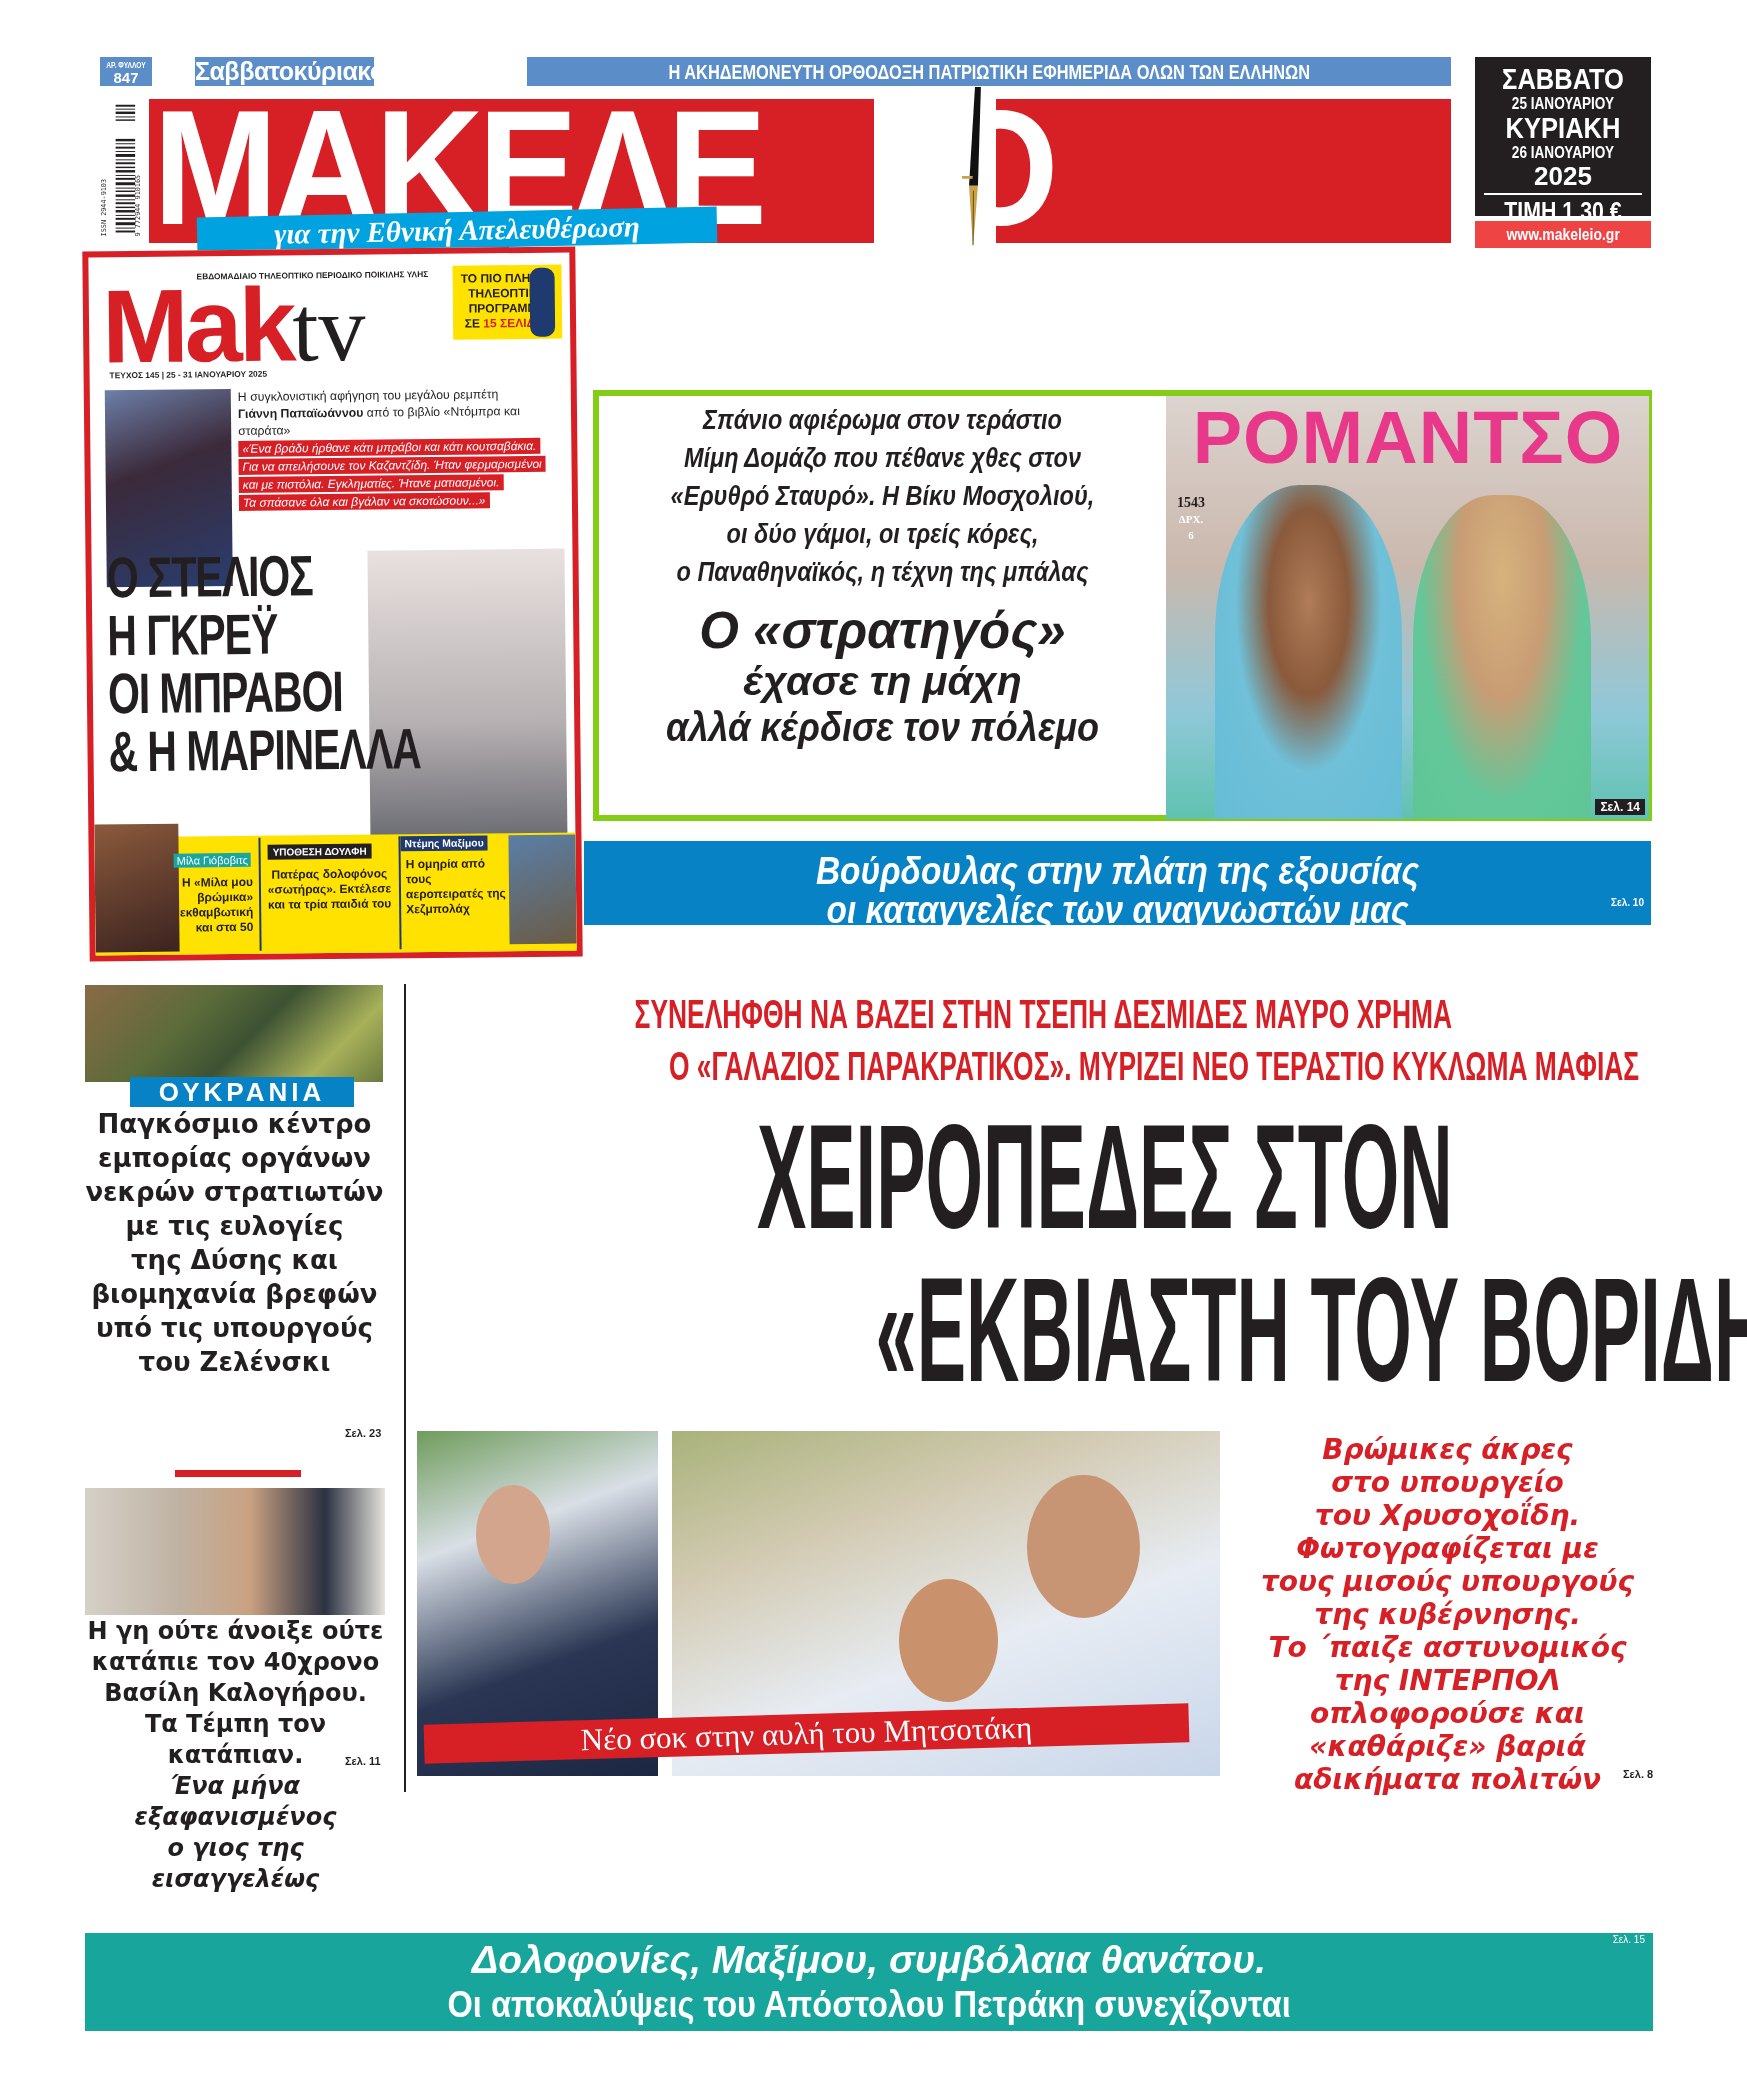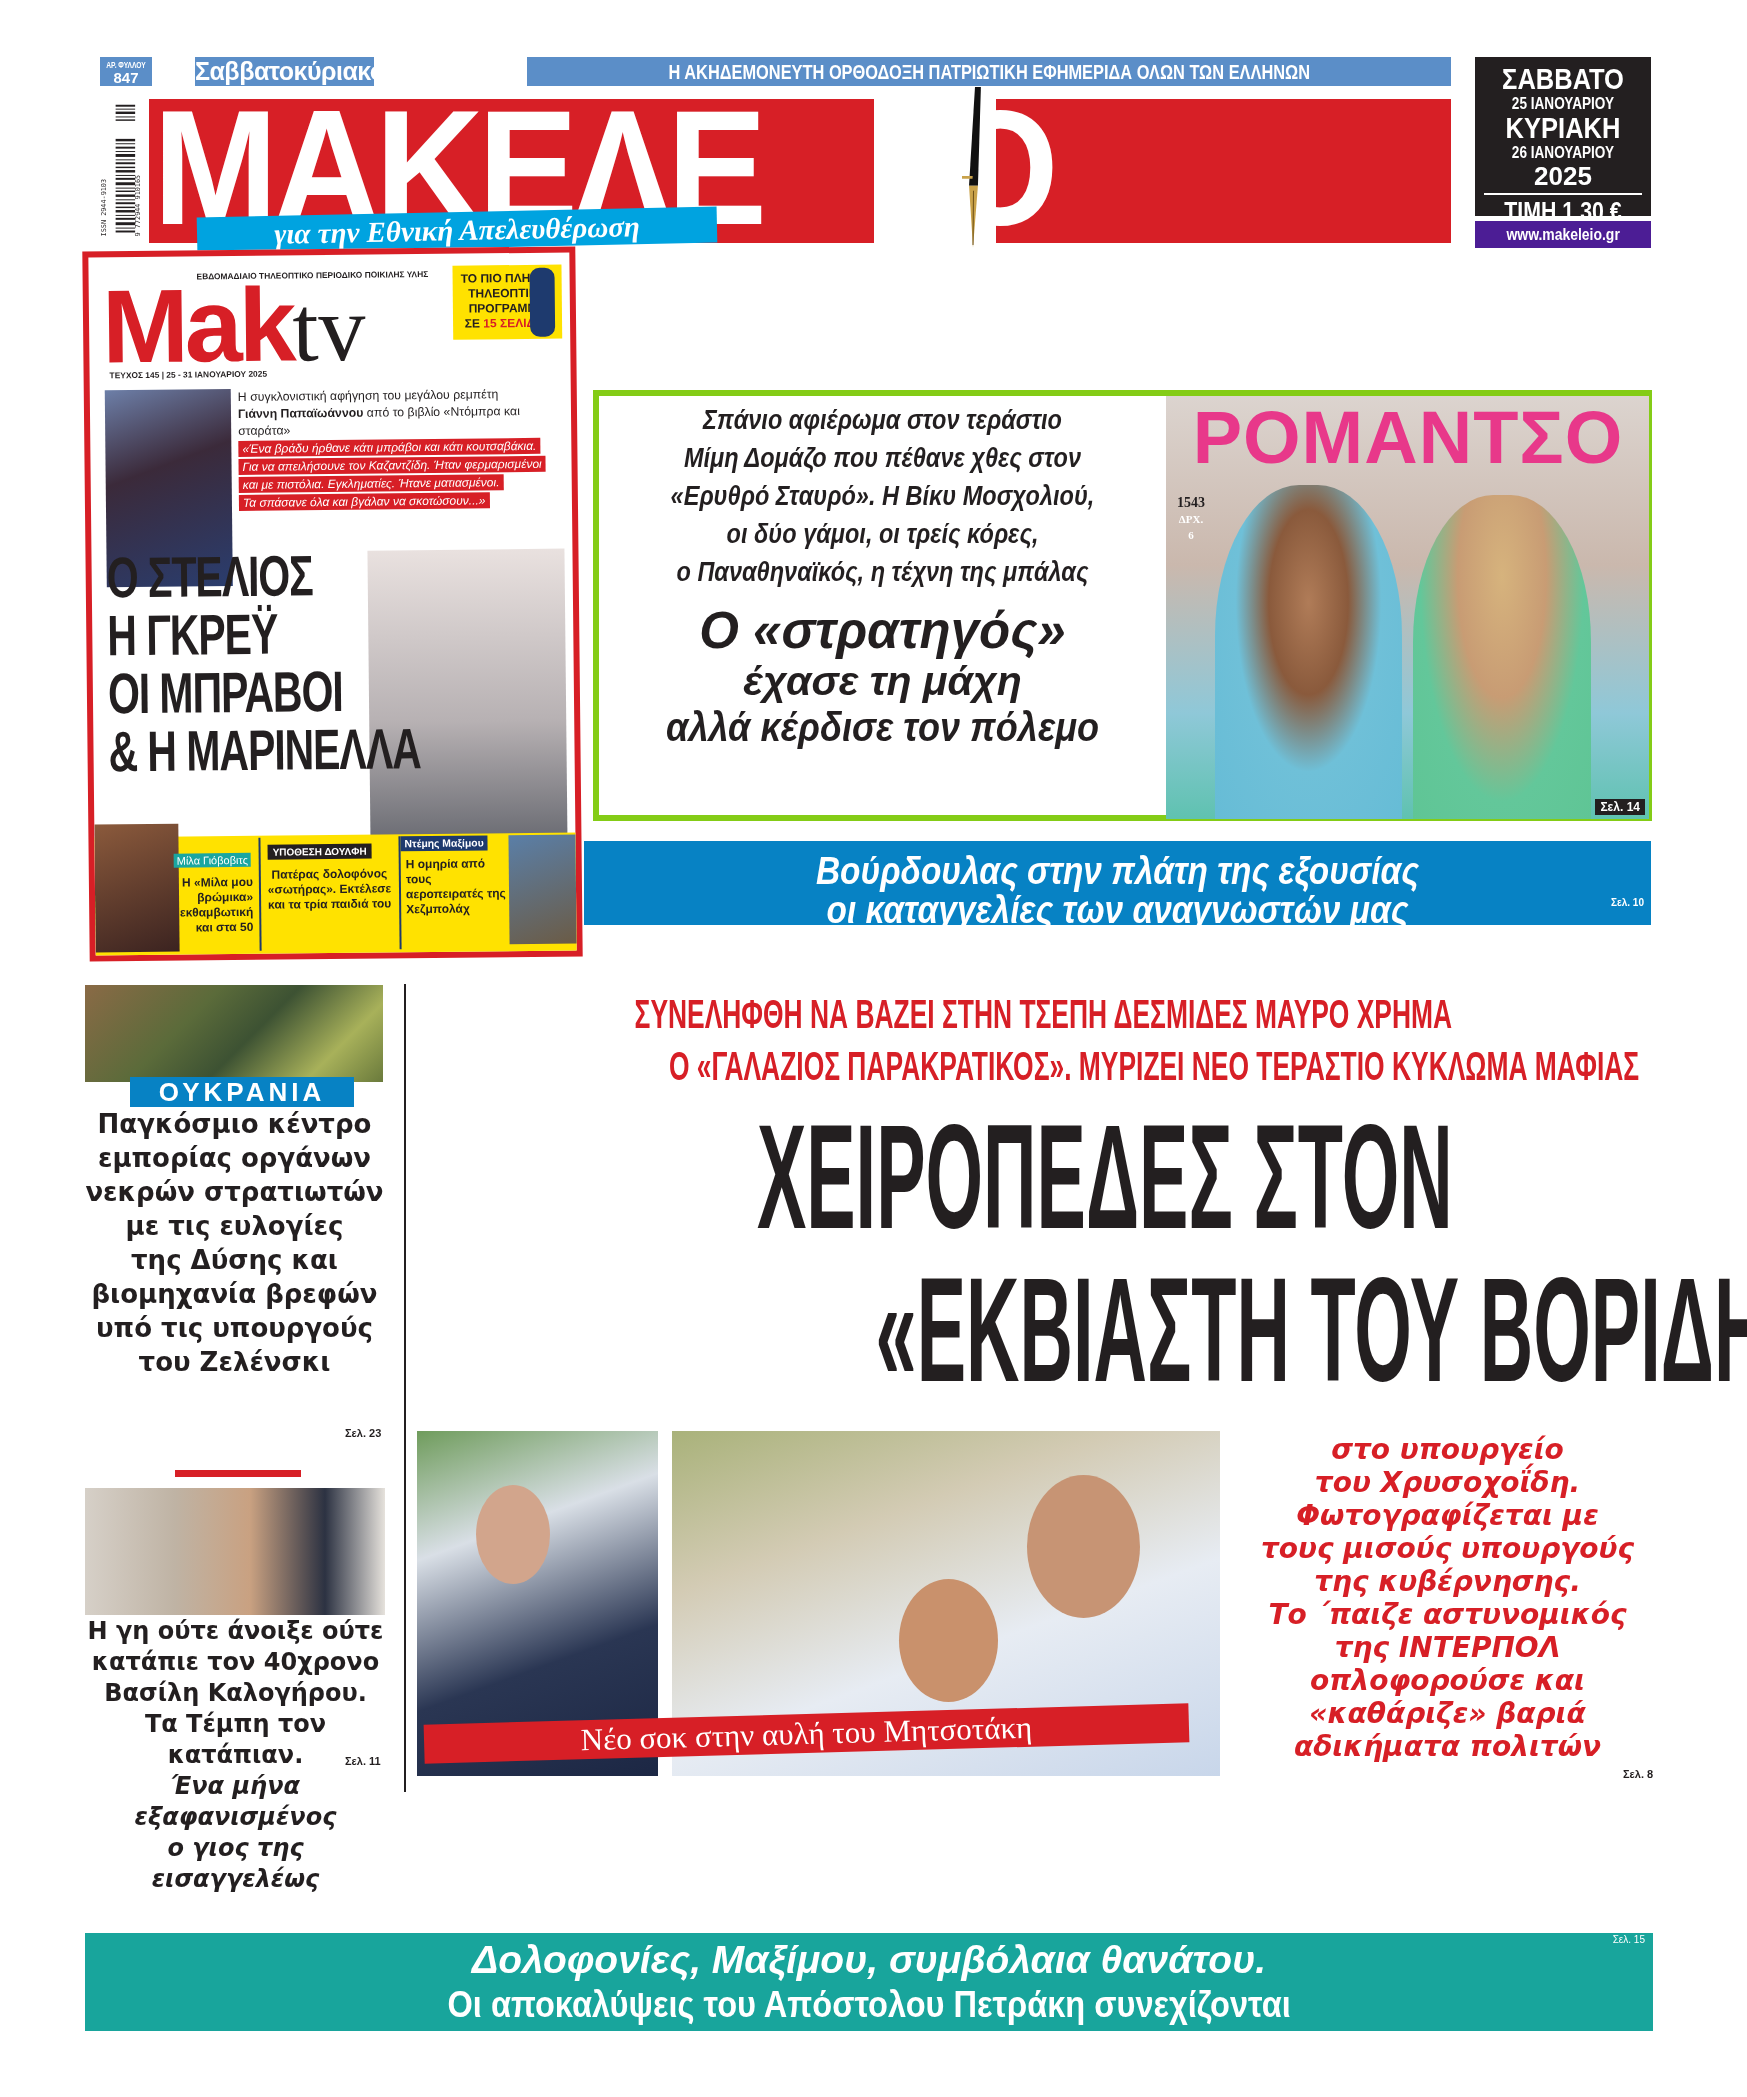--- a/index.html
+++ b/index.html
@@ -16,21 +16,21 @@
   .tagline-box span { display: inline-block; transform: scaleX(.78); transform-origin: center; }
 
   
   .date-box { left: 1475px; top: 57px; width: 176px; height: 159px; background: #231f20; color: #fff; text-align: center; }
   .date-box .d1 { font-size: 30px; font-weight: 700; line-height: 30px; padding-top: 7px; transform: scaleX(.85); }
   .date-box .d2 { font-size: 17px; font-weight: 700; line-height: 19px; transform: scaleX(.8); }
   .date-box .d3 { font-size: 30px; font-weight: 700; line-height: 30px; transform: scaleX(.85); }
   .date-box .d5 { font-size: 26px; font-weight: 700; line-height: 29px; }
   .date-box .rule { height: 2px; background: #fff; margin: 2px 9px 2px; }
   .date-box .price { font-size: 26px; font-weight: 700; line-height: 29px; transform: scaleX(.82); }
-  .web-box { left: 1475px; top: 221px; width: 176px; height: 27px; background: #4c1d95; color: #fff; font-size: 17px; font-weight: 700; line-height: 27px; text-align: center; }
+  .web-box { left: 1475px; top: 221px; width: 176px; height: 27px; background: #ef4444; color: #fff; font-size: 17px; font-weight: 700; line-height: 27px; text-align: center; }
   .web-box span { display:inline-block; transform: scaleX(.82); }
 
   
   .mast-red1 { left: 149px; top: 99px; width: 725px; height: 144px; background: #d71f26; }
   .mast-red2 { left: 996px; top: 99px; width: 455px; height: 144px; background: #d71f26; }
   .mast-title { left: 153px; top: 94px; width: 1297px; height: 148px; color: #fff; font-size: 163px; font-weight: 900; line-height: 148px; letter-spacing: -6px; white-space: nowrap; }
   .mast-title span { display:inline-block; transform: scaleX(.92); transform-origin: left; }
   .pen { left: 962px; top: 87px; width: 22px; height: 163px; }
   .barcode { left: 101px; top: 104px; width: 39px; height: 138px; }
   .slogan { left: 197px; top: 212px; width: 520px; height: 36px; background: #00a3e0; color: #fff; font-family: "Liberation Serif", "DejaVu Serif", serif; font-style: italic; font-weight: 700; font-size: 29px; line-height: 36px; text-align: center; transform: rotate(-1.2deg); }
@@ -295,20 +295,21 @@
 <div class="abs photo-a">
   <div class="abs face-a1"></div>
 </div>
 <div class="abs photo-b">
   <div class="abs face-b1"></div>
   <div class="abs face-b2"></div>
 </div>
 <div class="abs red-caption">Νέο σοκ στην αυλή του Μητσοτάκη</div>
 
 <div class="abs side-red">
+  <div>Βρώμικες άκρες</div>
   <div>στο υπουργείο</div>
   <div>του Χρυσοχοΐδη.</div>
   <div>Φωτογραφίζεται με</div>
   <div>τους μισούς υπουργούς</div>
   <div>της κυβέρνησης.</div>
   <div>Το ΄παιζε αστυνομικός</div>
   <div>της ΙΝΤΕΡΠΟΛ</div>
   <div>οπλοφορούσε και</div>
   <div>«καθάριζε» βαριά</div>
   <div>αδικήματα πολιτών</div>

